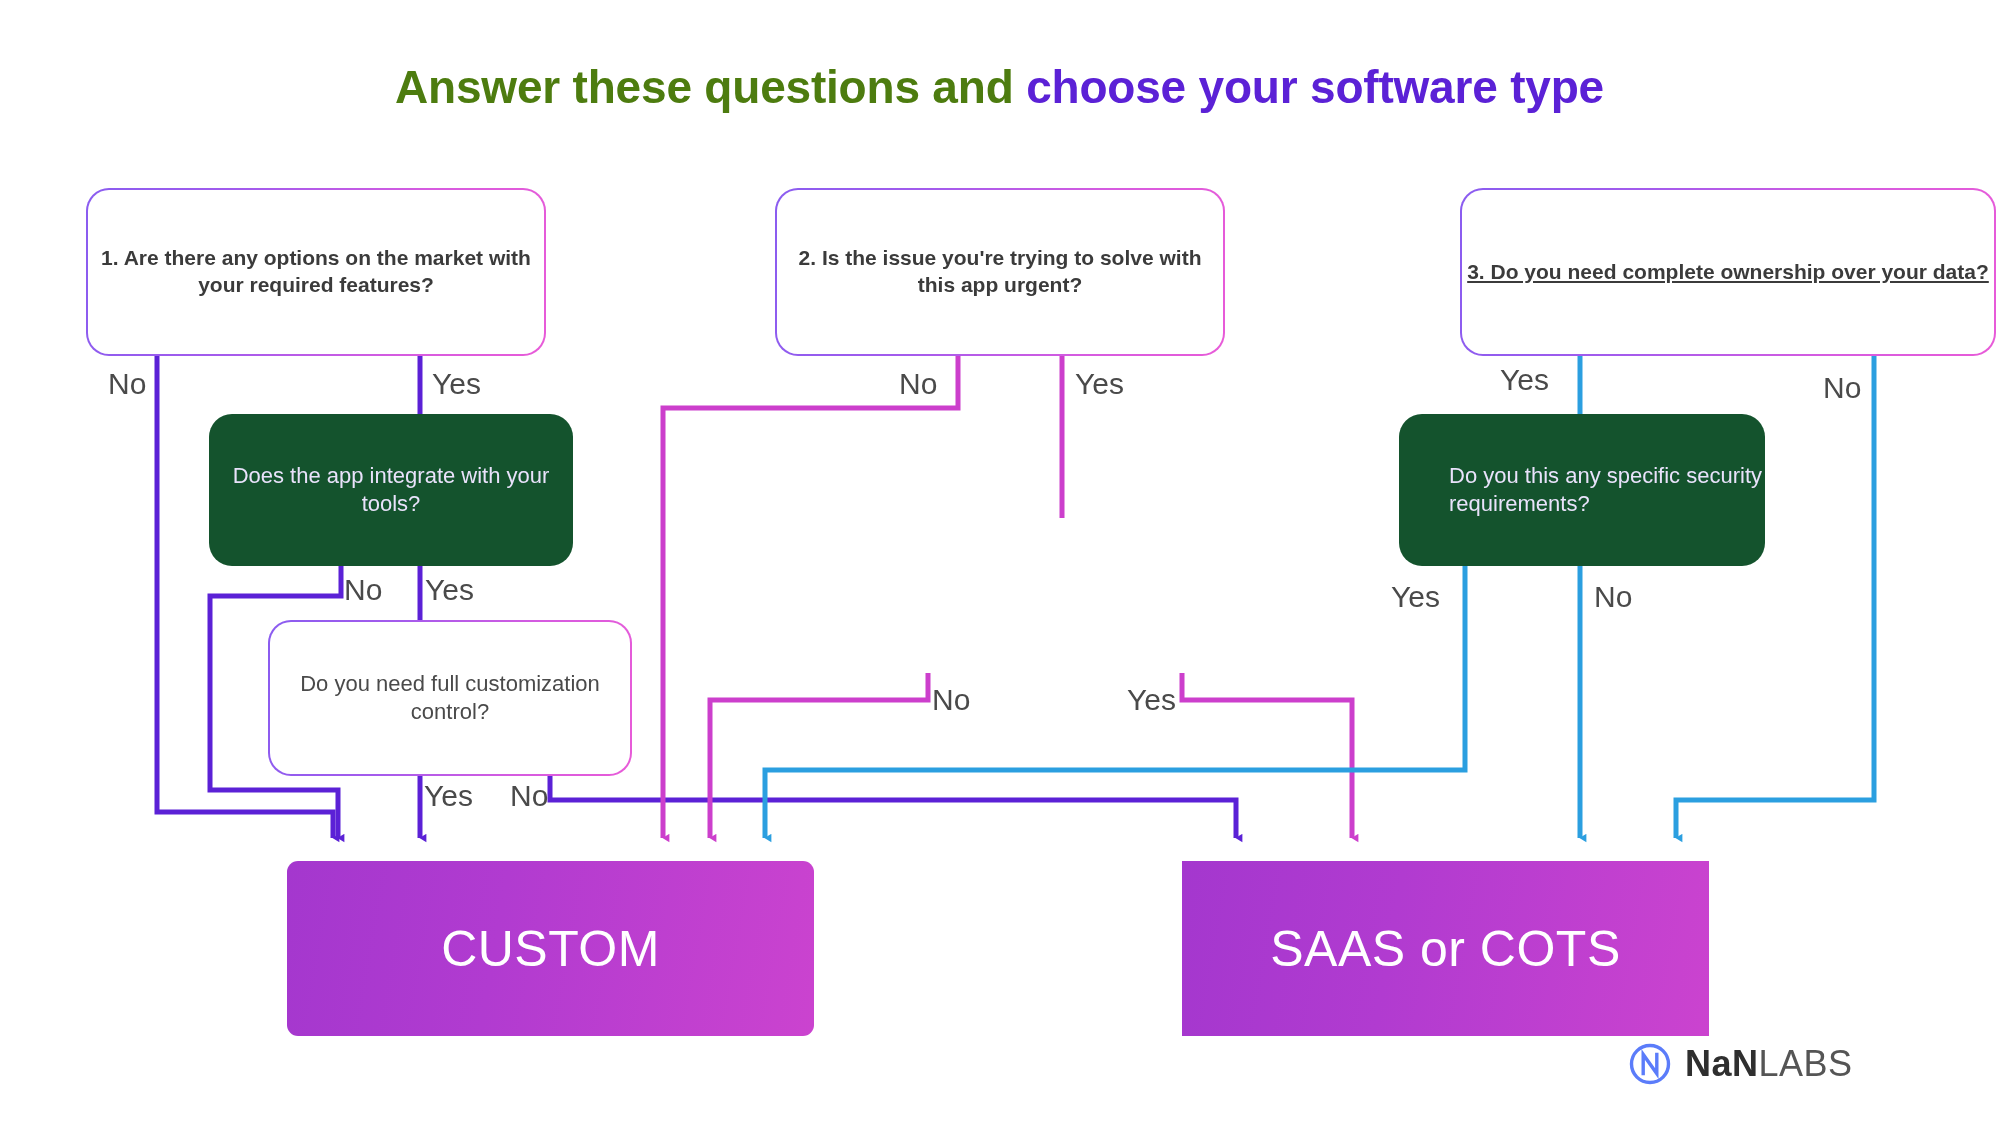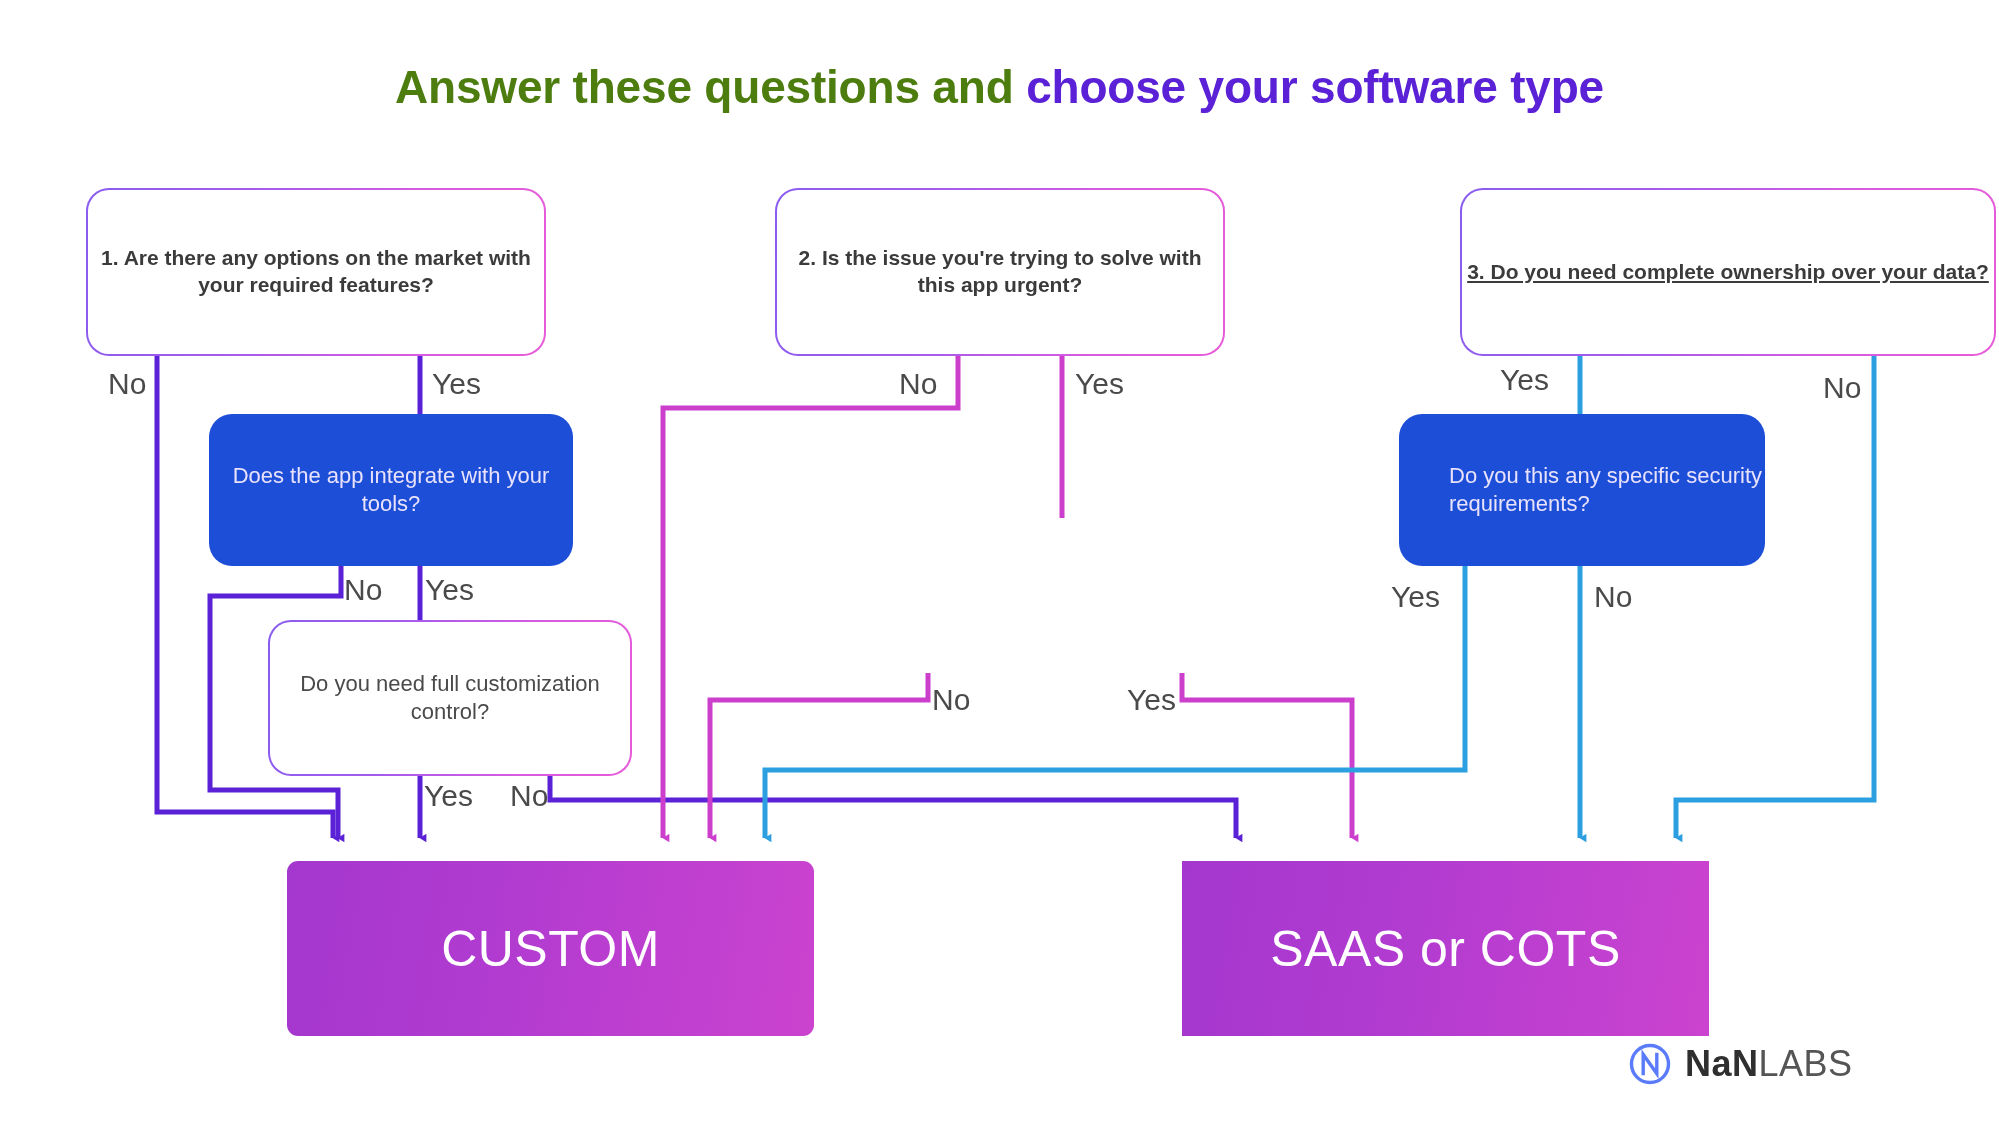--- a/index.html
+++ b/index.html
@@ -29,21 +29,21 @@
   .q-outline{
     background:#ffffff;
     border:2px solid transparent;
     background-image:linear-gradient(#fff,#fff),
       linear-gradient(100deg,#8A5CF0 0%,#A55BEC 35%,#D65BE0 70%,#E85BD8 100%);
     background-origin:border-box;background-clip:padding-box,border-box;
     font-size:21px;font-weight:bold;color:#3b3b3b;
   }
   .q-outline.plain{font-weight:normal;font-size:22px;color:#4a4a4a;}
   .q-filled{
-    background:#1d4ed8;color:#e9e2fb;font-size:22px;font-weight:normal;
+    background:#14532d;color:#e9e2fb;font-size:22px;font-weight:normal;
   }
   .q-filled.left{justify-content:flex-start;text-align:left;padding-left:50px;}
 
   .result{
     position:absolute;box-sizing:border-box;display:flex;
     align-items:center;justify-content:center;
     color:#ffffff;font-size:50px;letter-spacing:.5px;
     background-image:linear-gradient(100deg,#A437CE 0%,#B13BD0 40%,#CB43CF 100%);
   }
 

